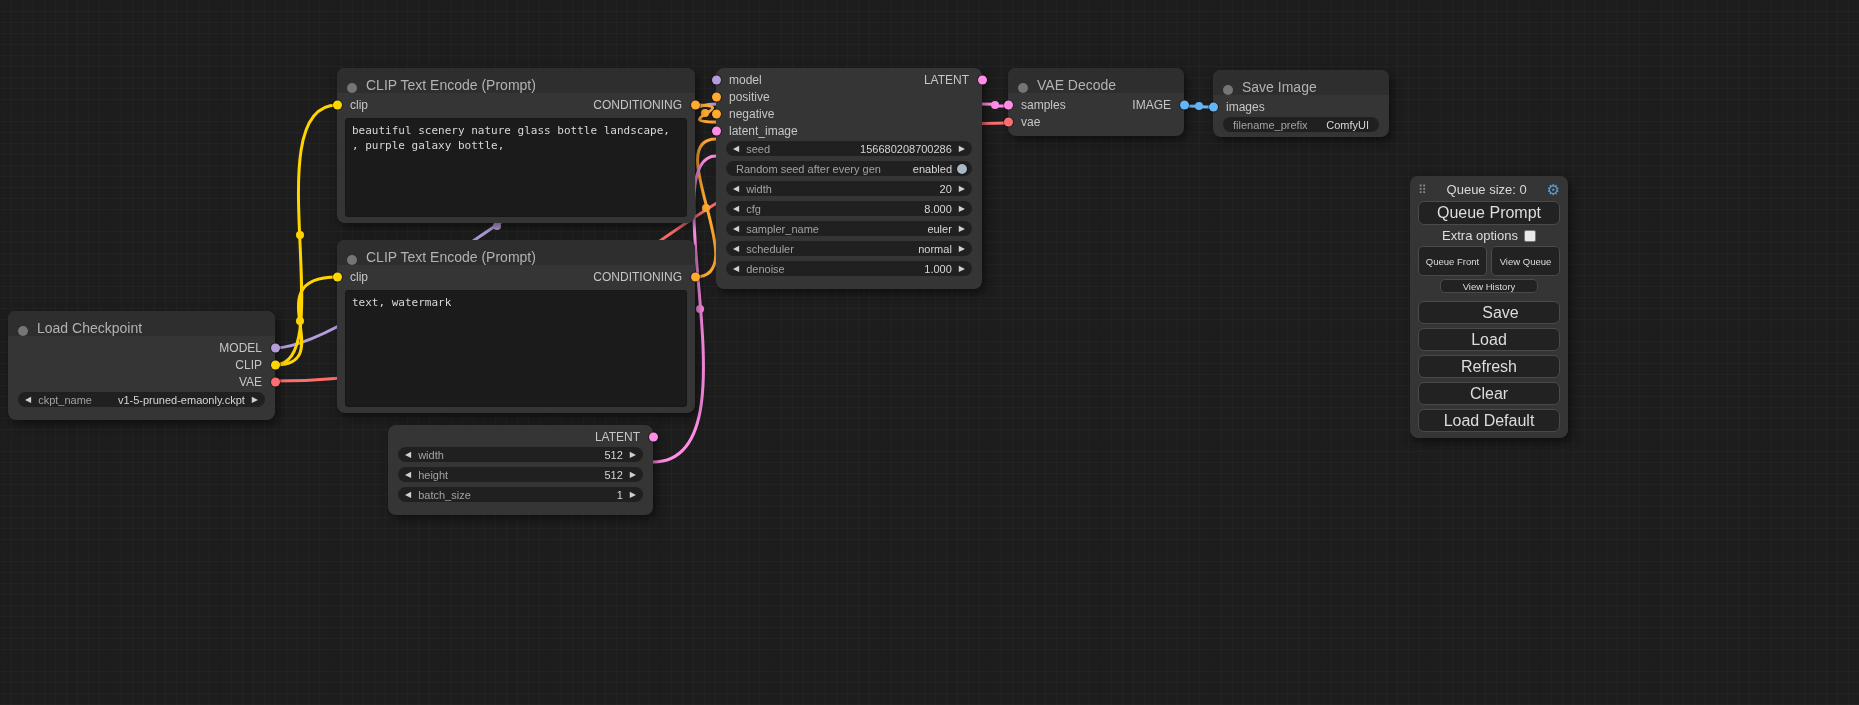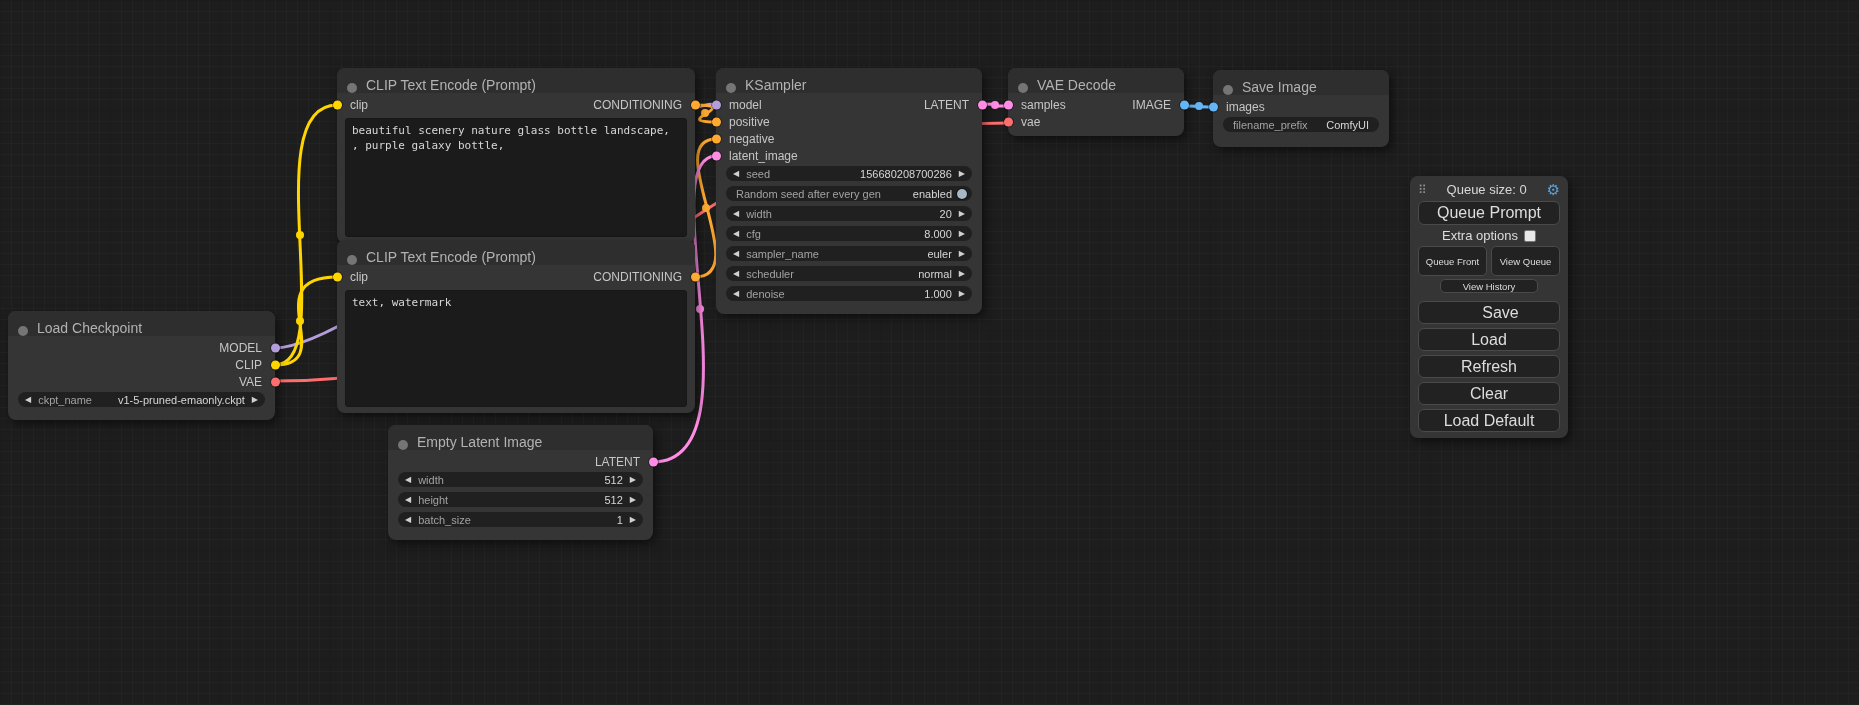--- a/index.html
+++ b/index.html
@@ -142,44 +142,40 @@
       <span>CLIP Text Encode (Prompt)</span>
     </div>
     <div class="slots">
       <div class="slot-row">
         <span class="dot in" style="background: rgb(255, 213, 0);"></span>
         <span class="in-label">clip</span>
         <span class="out-label">CONDITIONING</span>
         <span class="dot out" style="background: rgb(255, 169, 49);"></span>
       </div>
     </div>
-    <div class="prompt-text" style="height:119px;">beautiful scenery nature glass bottle landscape, , purple galaxy bottle,</div>
+    <div class="prompt-text" style="height:99px;">beautiful scenery nature glass bottle landscape, , purple galaxy bottle,</div>
   </div>
 
   <div class="node" style="left:337px; top:240px; width:358px; padding-bottom:6px;">
     <div class="node-title">
       <span class="title-dot" style="background: rgb(117, 117, 117);"></span>
       <span>CLIP Text Encode (Prompt)</span>
     </div>
     <div class="slots">
       <div class="slot-row">
         <span class="dot in" style="background: rgb(255, 213, 0);"></span>
         <span class="in-label">clip</span>
         <span class="out-label">CONDITIONING</span>
         <span class="dot out" style="background: rgb(255, 169, 49);"></span>
       </div>
     </div>
     <div class="prompt-text" style="height:117px;">text, watermark</div>
   </div>
 
   <div class="node" style="left:388px; top:425px; width:265px; padding-bottom:8px;">
-    <div class="node-title">
-      <span class="title-dot" style="background: rgb(117, 117, 117);"></span>
-      <span>Empty Latent Image</span>
-    </div>
     <div class="slots">
       <div class="slot-row">
         <span class="out-label">LATENT</span>
         <span class="dot out" style="background: rgb(255, 140, 229);"></span>
       </div>
     </div>
     <div class="widget first">
       <span class="arr">◀</span>
       <span class="wname">width</span>
       <span class="wval">512</span>
@@ -193,24 +189,20 @@
     </div>
     <div class="widget">
       <span class="arr">◀</span>
       <span class="wname">batch_size</span>
       <span class="wval">1</span>
       <span class="arr">▶</span>
     </div>
   </div>
 
   <div class="node" style="left:716px; top:68px; width:266px; padding-bottom:8px;">
-    <div class="node-title">
-      <span class="title-dot" style="background: rgb(117, 117, 117);"></span>
-      <span>KSampler</span>
-    </div>
     <div class="slots">
       <div class="slot-row">
         <span class="dot in" style="background: rgb(179, 157, 219);"></span>
         <span class="in-label">model</span>
         <span class="out-label">LATENT</span>
         <span class="dot out" style="background: rgb(255, 140, 229);"></span>
       </div>
       <div class="slot-row">
         <span class="dot in" style="background: rgb(255, 169, 49);"></span>
         <span class="in-label">positive</span>
@@ -279,21 +271,21 @@
         <span class="out-label">IMAGE</span>
         <span class="dot out" style="background: rgb(100, 181, 246);"></span>
       </div>
       <div class="slot-row">
         <span class="dot in" style="background: rgb(255, 110, 110);"></span>
         <span class="in-label">vae</span>
       </div>
     </div>
   </div>
 
-  <div class="node" style="left:1213px; top:70px; width:176px; padding-bottom:10px;">
+  <div class="node" style="left:1213px; top:70px; width:176px; ">
     <div class="node-title">
       <span class="title-dot" style="background: rgb(117, 117, 117);"></span>
       <span>Save Image</span>
     </div>
     <div class="slots">
       <div class="slot-row">
         <span class="dot in" style="background: rgb(100, 181, 246);"></span>
         <span class="in-label">images</span>
       </div>
     </div>

